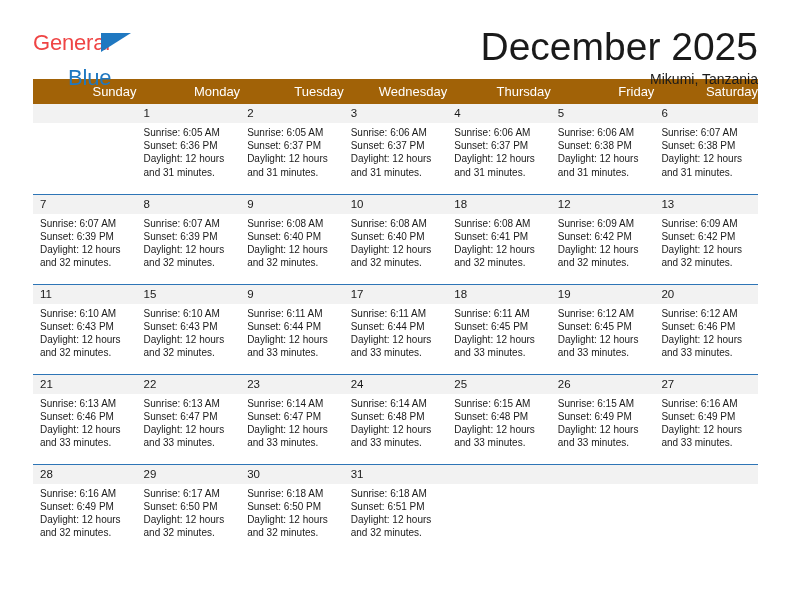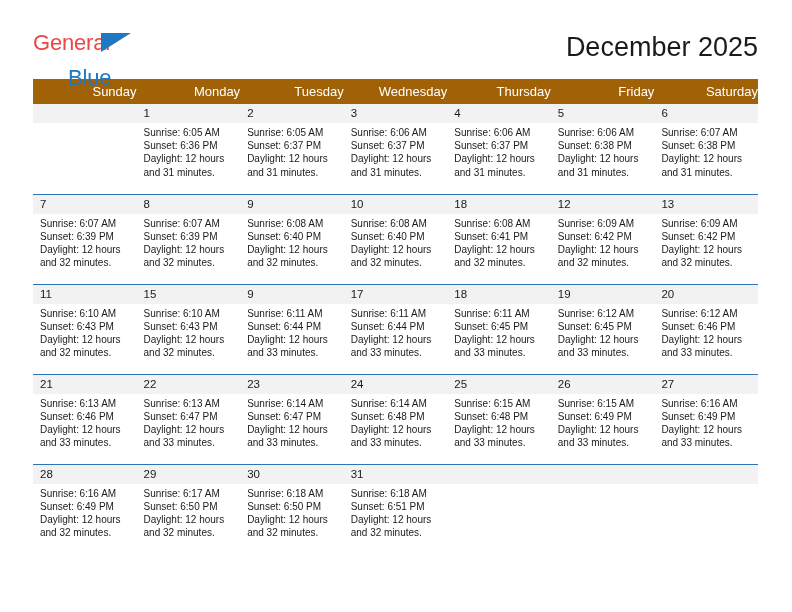--- a/index.html
+++ b/index.html
@@ -64,21 +64,21 @@
     letter-spacing: -0.2px;
     color: #1f78c1;
     line-height: 24px;
   }
 
   .title-block {
     text-align: right;
     padding-top: 0px;
   }
   .cal-title {
-    font-size: 27px;
+    font-size: 39px;
     font-weight: normal;
     color: #1a1a1a;
     line-height: 34px;
     letter-spacing: 0px;
   }
   .cal-subtitle {
     font-size: 14px;
     color: #1a1a1a;
     line-height: 20px;
     margin-top: 5px;
@@ -150,20 +150,21 @@
   <div class="header">
 
     <div class="brand">
       <span class="brand-general">General</span>
       <span class="brand-triangle"></span>
       <span class="brand-blue">Blue</span>
     </div>
 
     <div class="title-block">
       <div class="cal-title">December 2025</div>
+      <div class="cal-subtitle">Mikumi, Tanzania</div>
     </div>
 
   </div>
 
   <div class="cal-wrap">
     <table class="calendar">
       <thead>
         <tr id="weekday-row">
             <th>Sunday</th>
             <th>Monday</th>

